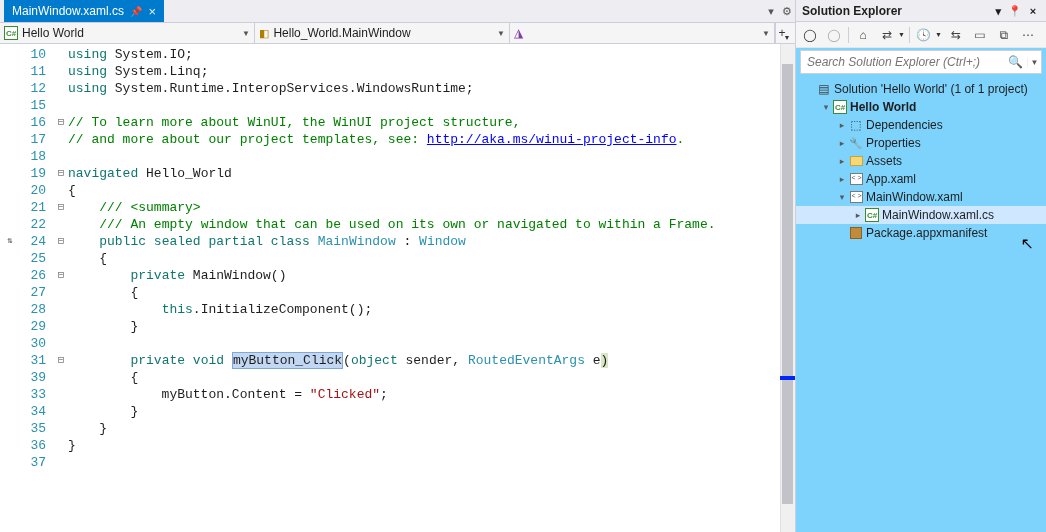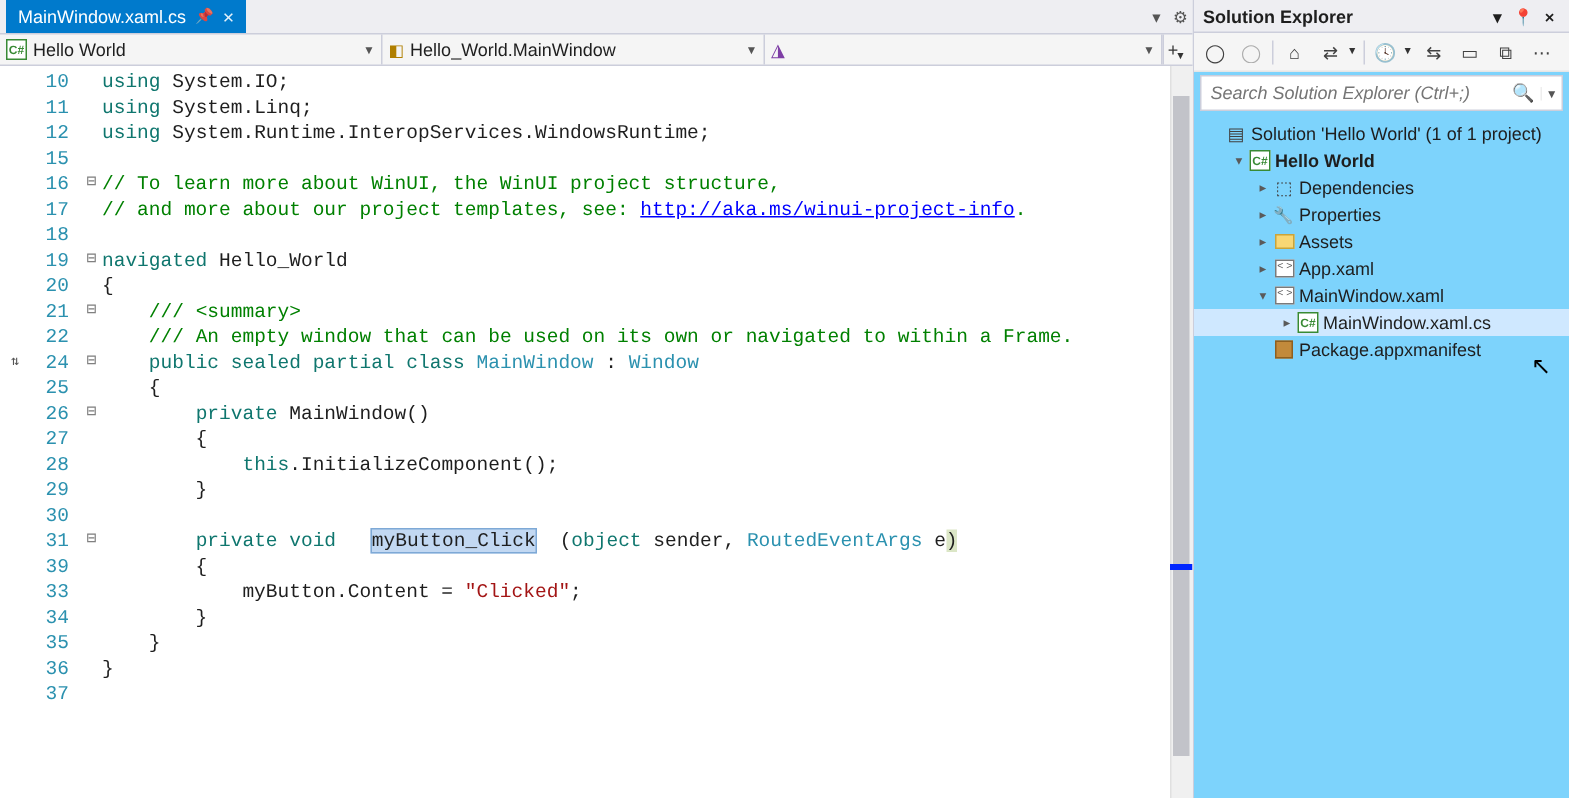--- a/index.html
+++ b/index.html
@@ -33,21 +33,21 @@
   .code-row { display: flex; height: 17px; }
   .gutter-left { width: 20px; color:#555; font-size:9px; text-align:center;}
   .lineno { width: 34px; text-align: right; color: #2b91af; padding-right: 8px; }
   .fold { width: 14px; text-align: center; color: #808080; font-size: 11px; cursor:pointer;}
   .code { flex: 1; white-space: pre; }
   .kw { color: #0f766e; }
   .type { color: #2b91af; }
   .cm { color: #008000; }
   .str { color: #a31515; }
   .lnk { color: #0000ff; text-decoration: underline; }
-  .hl { background: #c2d8f2; border:1px solid #7ea9d6; padding:0; margin:-1px 15px;}
+  .hl { background: #c2d8f2; border:1px solid #7ea9d6; padding:0; margin:-1px 0;}
   .hl2 { background: #dbe6c6; }
   .scroll-track { position:absolute; right:0; top:0; bottom:0; width:15px; background:#f0f0f0; border-left:1px solid #e0e0e0;}
   .scroll-thumb { position:absolute; right:2px; width:11px; background:#c2c3c9; }
   .caret-mark { position:absolute; right:0; width:15px; height:4px; background:#0026ff;}
 
   
   .se-title { display:flex; align-items:center; height:22px; padding:0 6px; background:#eeeef2; border-bottom:1px solid #cccedb; font-weight:600; color:#1e1e1e;}
   .se-title .lbl { flex:1; }
   .se-title .btns span { display:inline-block; width:14px; text-align:center; font-size:11px; color:#1e1e1e; }
   .se-toolbar { display:flex; align-items:center; gap:4px; height:26px; padding:0 4px; background:#f5f5f5; border-bottom:1px solid #e6e6e6; color:#414141;}

